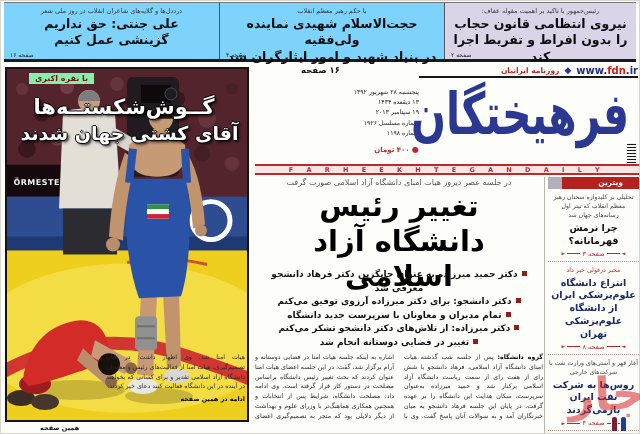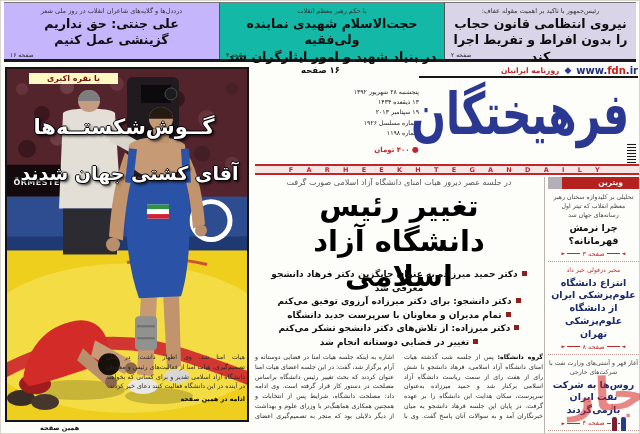--- a/index.html
+++ b/index.html
@@ -5,36 +5,36 @@
   * { box-sizing: border-box; margin: 0; padding: 0; }
   html,body { width:640px; height:434px; overflow:hidden; }
   body { font-family:"DejaVu Sans", sans-serif; background:#fbfaf6; position:relative; }
   #page { position:relative; width:640px; height:434px; background:#fdfdfa; border:1px solid #d8d6ce; }
 
   
   .topstrip { position:absolute; top:1px; left:3px; right:3px; height:60px;
               border-top:1px solid #777; border-bottom:3px solid #1a1a1a; display:flex; direction:ltr; }
   .tbox { position:relative; text-align:center; padding-top:4px; height:100%; }
   .tbox + .tbox { border-left:1px solid #555; }
-  .tbox.b1 { width:215px; background:#c4b5fd; }
-  .tbox.b2 { width:225px; background:#14b8a6; }
+  .tbox.b1 { width:215px; background:#7dd3fc; }
+  .tbox.b2 { width:225px; background:#7dd3fc; }
   .tbox.b3 { flex:1; background:#d9d4e8; }
   .tkicker { font-size:6.5px; color:#333; direction:rtl; }
   .ttitle  { font-size:12.5px; font-weight:bold; color:#0d0d0d; line-height:1.3; direction:rtl; margin-top:1px; }
   .tpage   { position:absolute; left:6px; bottom:1px; font-size:6px; color:#222; direction:rtl; }
 
   
   .photo { position:absolute; left:4px; top:66px; width:244px; height:355px;
            border:2px solid #141414; background:#54242d; overflow:hidden; }
   .photo svg { display:block; width:100%; height:100%; }
-  .chip { position:absolute; left:22px; top:4px; background:#fef9c3; color:#7c1210;
-          font-size:8px; font-weight:bold; padding:1px 18px; direction:rtl; }
+  .chip { position:absolute; left:22px; top:4px; background:#86efac; color:#7c1210;
+          font-size:8px; font-weight:bold; padding:1px 6px; direction:rtl; }
   .ph-lines { position:absolute; top:24px; left:0; right:6px; text-align:center; direction:rtl; }
   .ph-line { color:#fff; font-weight:bold; line-height:1.35;
-             text-shadow:-1px 0 #000, 1px 0 #000, 0 -1px #000, 0 1px #000, 2px 2px 3px rgba(0,0,0,.9);margin-top:20px; }
+             text-shadow:-1px 0 #000, 1px 0 #000, 0 -1px #000, 0 1px #000, 2px 2px 3px rgba(0,0,0,.9); }
   .ph-line.l1 { font-size:21px; letter-spacing:1px; }
   .ph-line.l2 { font-size:19px;padding-left:11px; }
   .photo-caption { position:absolute; left:7px; top:423px; font-size:6.5px; font-weight:bold; color:#111; direction:rtl;margin-left:32px; }
 
   
   .pages16 { position:absolute; left:300px; top:64px; font-size:8.5px; font-weight:bold; color:#111; direction:rtl; }
   .dateblock { position:absolute; left:336px; top:86px; width:82px; direction:rtl; 
                font-size:6.2px; line-height:1.65; color:#222; }
   .price { margin-top:5px; color:#c0272d; font-weight:bold; font-size:7px; }
   .price .dot { color:#c0272d; font-size:8px; }

